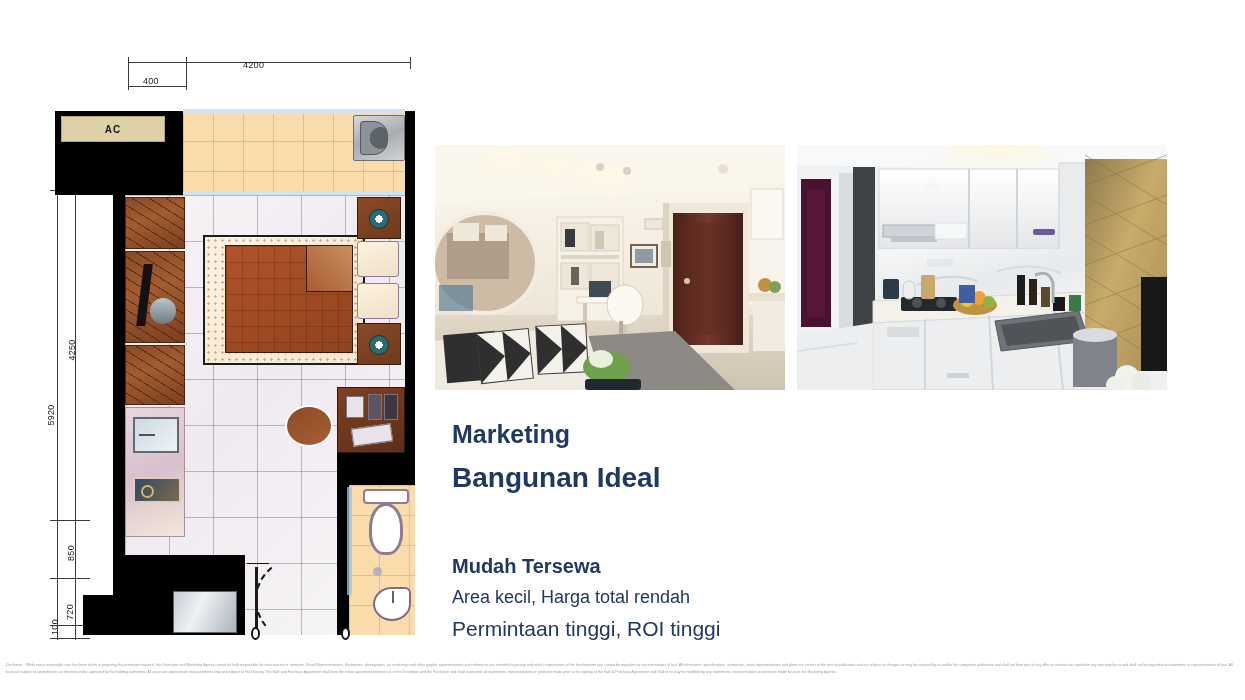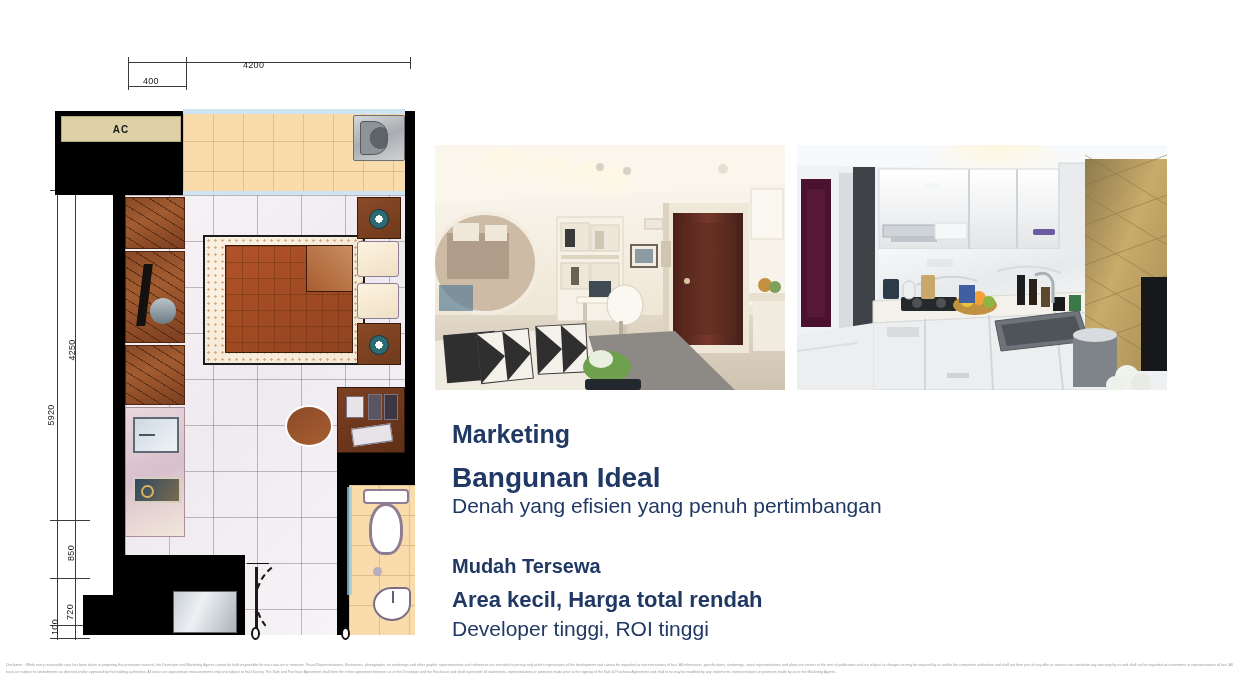--- a/index.html
+++ b/index.html
@@ -173,21 +173,21 @@
     position: absolute; overflow: hidden; background: #ddd;
   }
   .photo-left  { left: 435px; top: 145px; width: 350px; height: 245px; }
   .photo-right { left: 797px; top: 145px; width: 370px; height: 245px; }
 
   .txt-block { position: absolute; left: 452px; color: #1f3864; }
   .h-glorious { top: 420px; font-size: 25px; font-weight: 700; }
   .h-sub1 { top: 462px; font-size: 28px; font-weight: 700; }
   .p-sub1 { top: 494px; font-size: 21px; font-weight: 400; color: #203864; }
   .h-sub2 { top: 555px; font-size: 20px; font-weight: 700; }
-  .p-sub2a { top: 587px; font-size: 22px; font-weight: 700; color: #203864; }
+  .p-sub2a { top: 587px; font-size: 18px; font-weight: 400; color: #203864; }
   .p-sub2b { top: 617px; font-size: 21px; font-weight: 400; color: #203864; }
 
   .disclaimer {
     position: absolute; left: 6px; top: 662px; width: 1235px;
     font-size: 3.6px; line-height: 1.85; color: #9a9a9a;
     font-family: "Liberation Sans", sans-serif;
     text-align: left;
   }
 </style>
 </head>
@@ -221,21 +221,21 @@
     <div class="dline h" style="left:50px; top:638px; width:40px;"></div>
     <div class="dline h" style="left:50px; top:190px; width:30px;"></div>
 
     <div class="plan-body">
 
       <div class="room tile-peach" style="left:128px; top:6px; width:222px; height:84px;"></div>
       <div class="counter-blue" style="left:128px; top:4px; width:222px; height:5px;"></div>
       <div class="counter-blue" style="left:128px; top:86px; width:222px; height:5px;"></div>
 
       <div class="wall" style="left:0; top:6px; width:128px; height:84px;"></div>
-      <div class="ac-box" style="left:6px; top:11px; width:120px; height:26px;">AC</div>
+      <div class="ac-box" style="left:6px; top:11px; width:104px; height:26px;">AC</div>
 
       <div class="microwave" style="left:298px; top:10px; width:52px; height:46px;"></div>
 
       <div class="wall" style="left:350px; top:6px; width:10px; height:430px;"></div>
 
       <div class="wall" style="left:58px; top:90px; width:12px; height:360px;"></div>
 
       <div class="room tile-white" style="left:70px; top:90px; width:280px; height:440px;"></div>
 
       <div class="wood" style="left:70px; top:92px; width:60px; height:52px;">
@@ -502,20 +502,19 @@
       <circle cx="344" cy="238" r="10" fill="#e8ece4"></circle>
       <circle cx="318" cy="240" r="9" fill="#eef1ea"></circle>
 
       <path d="M0 190 L76 178 L76 245 L0 245 Z" fill="#eceeef"></path>
       <path d="M0 206 L60 198" stroke="#dcdfe1" stroke-width="2"></path>
     </svg>
   </div>
 
   <div class="txt-block h-glorious">Marketing</div>
   <div class="txt-block h-sub1">Bangunan Ideal</div>
-  <div class="txt-block p-sub1">Denah yang efisien yang penuh pertimbangan</div>
   <div class="txt-block h-sub2">Mudah Tersewa</div>
   <div class="txt-block p-sub2a">Area kecil, Harga total rendah</div>
-  <div class="txt-block p-sub2b">Developer tinggi, ROI tinggi</div>
+  <div class="txt-block p-sub2b">Permintaan tinggi, ROI tinggi</div>
 
   <div class="disclaimer">Disclaimer : While every reasonable care has been taken in preparing this promotion material, the Developer and Marketing Agents cannot be held responsible for inaccuracies or omission. Visual Representations, illustrations, photographs, art renderings and other graphic representations and references are intended to portray only artist's impressions of the development and cannot be regarded as representations of fact. All information, specifications, renderings, visual representations and plans are correct at the time of publication and are subject to changes as may be required by us and/or the competent authorities and shall not form part of any offer or contract nor constitute any warranty by us and shall not be regarded as statements or representations of fact. All facts are subject to amendments as directed and/or approved by the building authorities. All areas are approximate measurements only and subject to final Survey. The Sale and Purchase Agreement shall form the entire agreement between us or the Developer and the Purchaser and shall supersede all statements, representations or promises made prior to the signing of the Sale &amp; Purchase Agreement and shall in no way be modified by any statements, representations or promises made by us or the Marketing Agents.</div>
 
 </div>
 
 </body></html>

